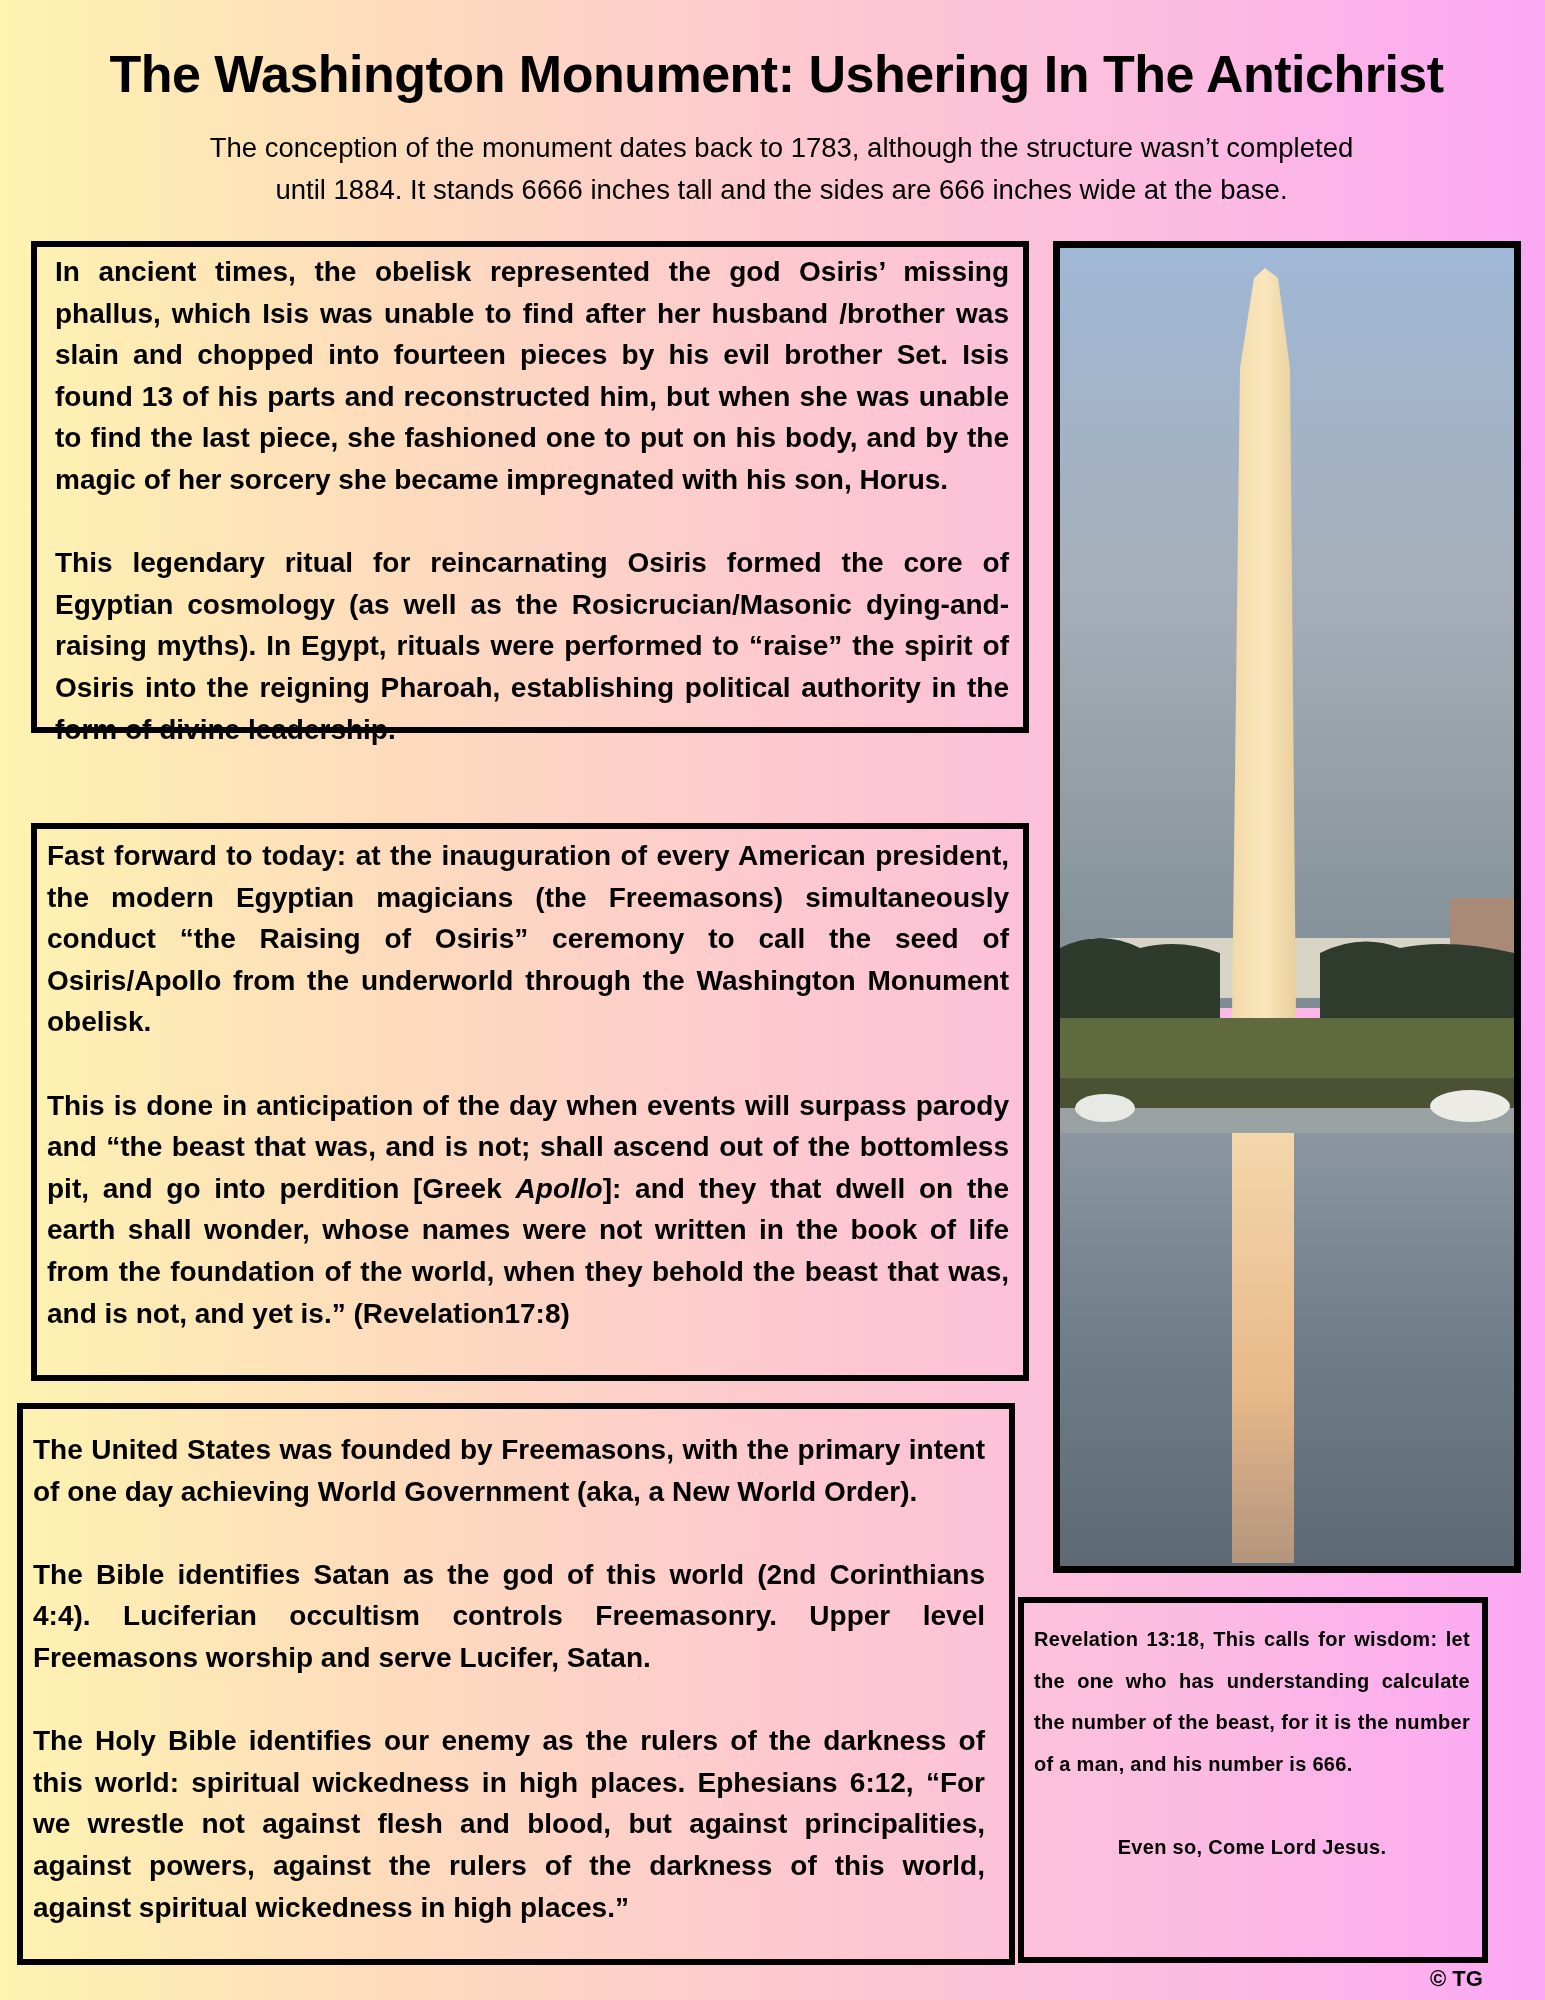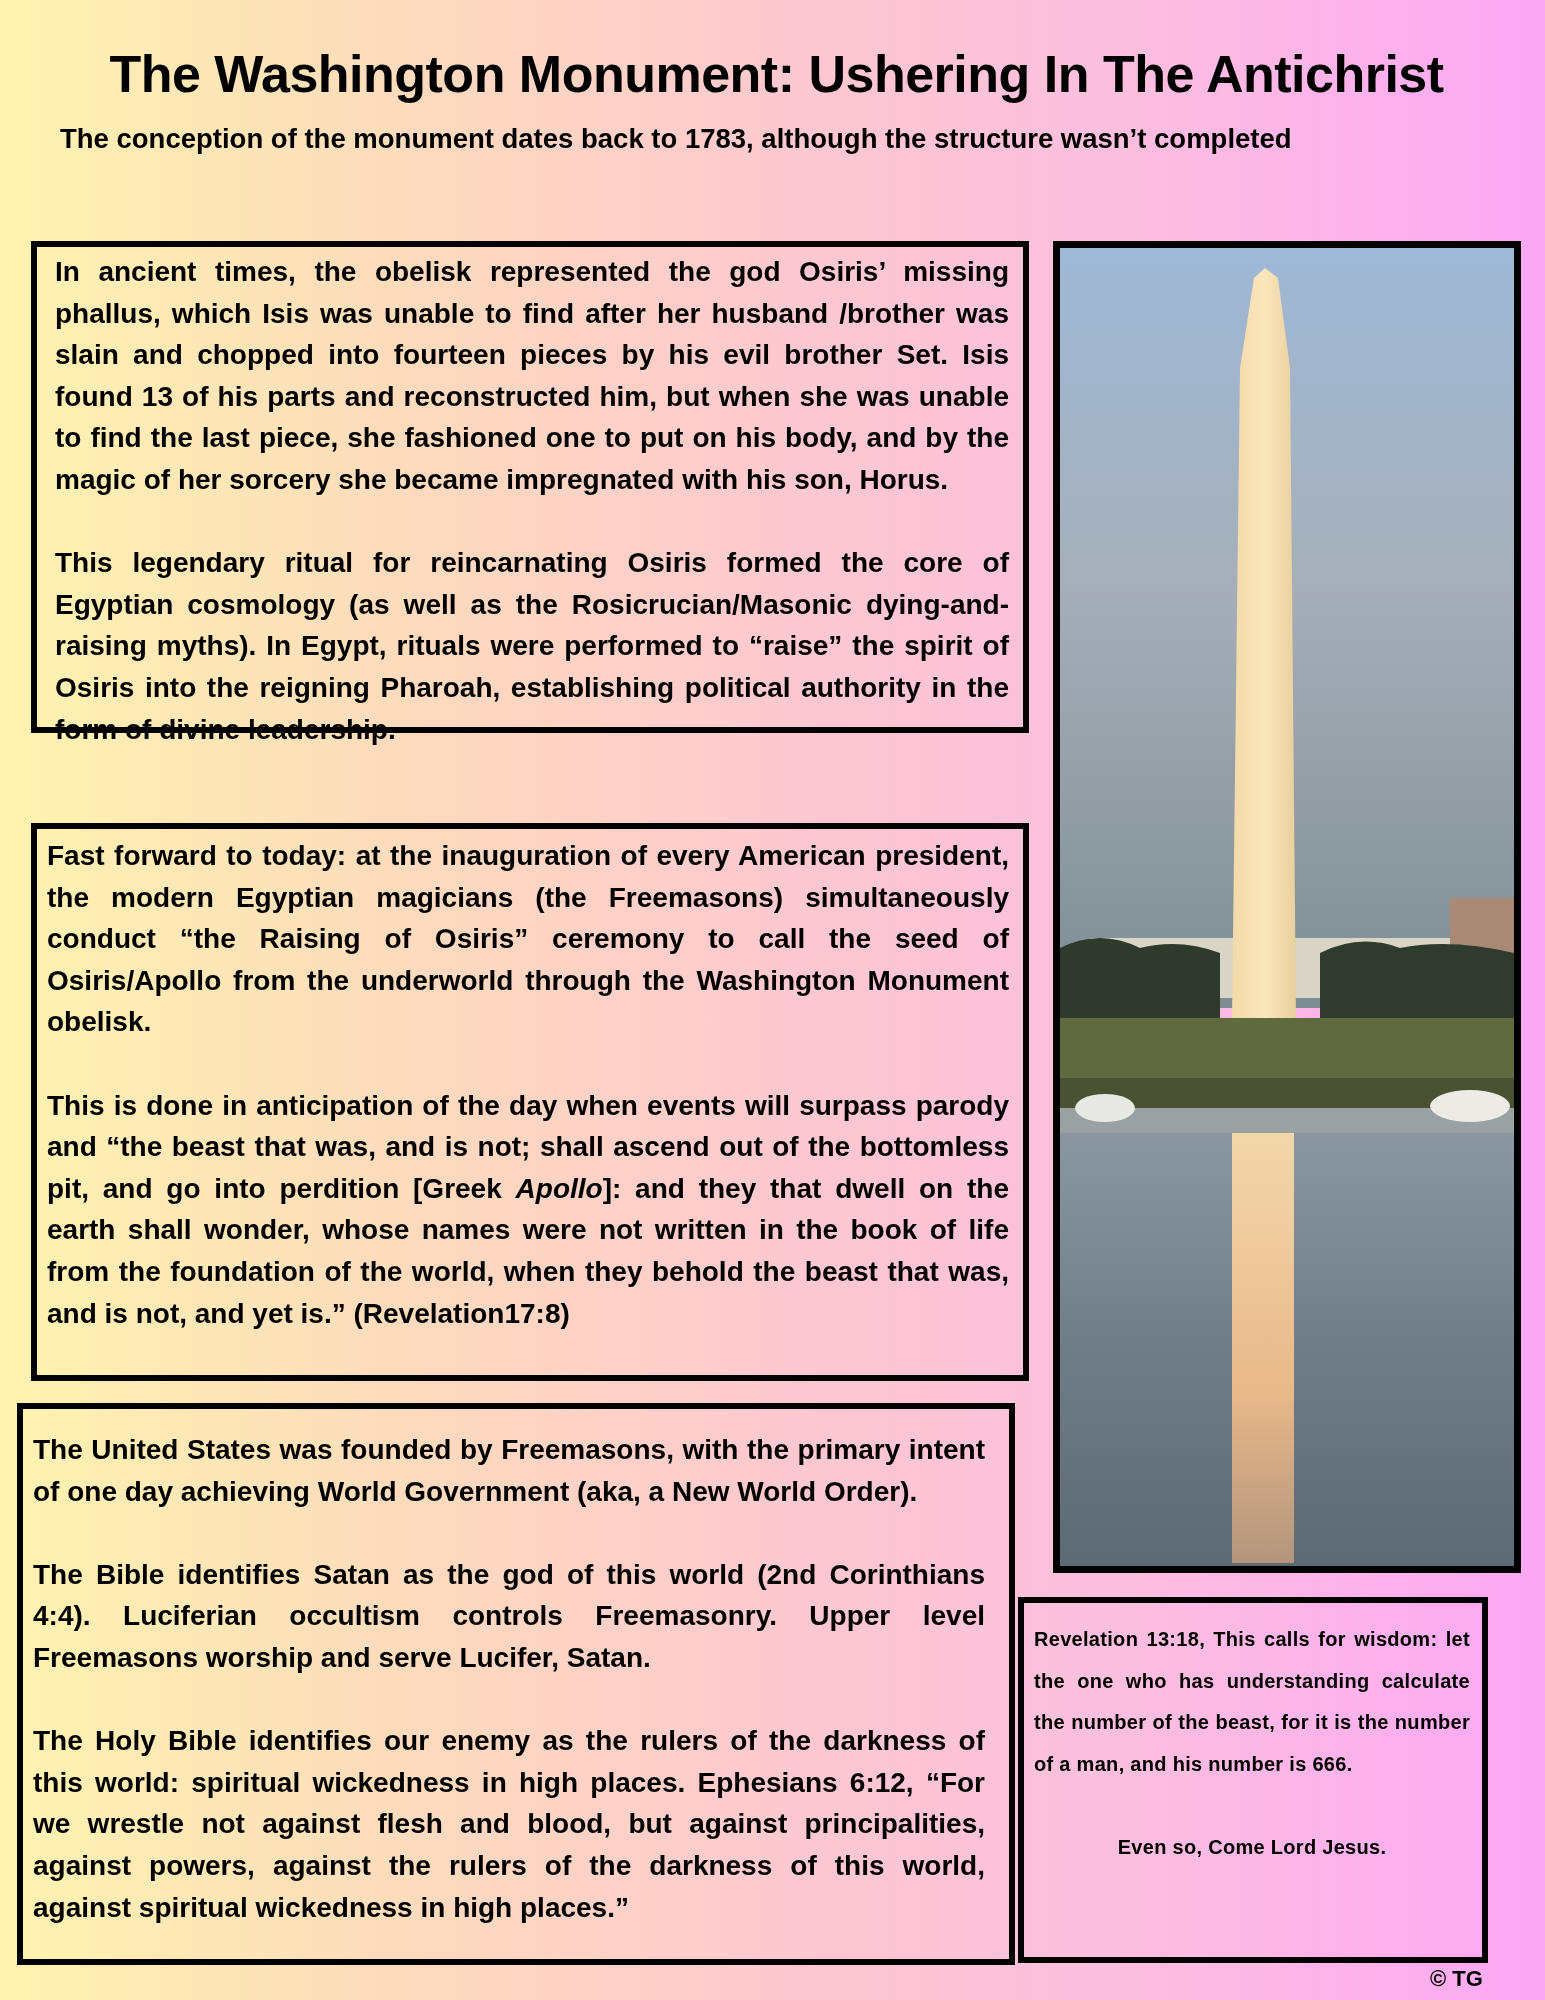--- a/index.html
+++ b/index.html
@@ -17,25 +17,25 @@
     left: 4px; top: 44px; width: 1545px;
     text-align: center;
     font-size: 52px;
     font-weight: bold;
     letter-spacing: -0.5px;
     margin: 0;
   }
   .subtitle {
     position: absolute;
     left: 60px; top: 118px; width: 1425px;
-    text-align: left;
+    text-align: center;
     font-size: 27.5px;
-    font-weight: bold;
+    font-weight: normal;
     line-height: 42px;
-    margin: 0;
+    margin: 9px;
   }
   .box {
     position: absolute;
     border: 6px solid #000;
     box-sizing: border-box;
   }
   .text-box {
     font-weight: bold;
     font-size: 28px;
     line-height: 41.6px;
@@ -63,20 +63,21 @@
   }
   .photo svg { display: block; width: 100%; height: 100%; }
   em { font-style: italic; }
 </style>
 </head>
 <body>
 
 <h1 class="title">The Washington Monument: Ushering In The Antichrist</h1>
 <div class="subtitle">
   <div>The conception of the monument dates back to 1783, although the structure wasn’t completed</div>
+  <div>until 1884.  It stands 6666 inches tall and the sides are 666 inches wide at the base.</div>
 </div>
 
 <div id="box1" class="box text-box">
   <p>In ancient times, the obelisk represented the god Osiris’ missing phallus, which Isis was unable to find after her husband /brother was slain and chopped into fourteen pieces by his evil brother Set. Isis found 13 of his parts and reconstructed him, but when she was unable to find the last piece, she fashioned one to put on his body, and by the magic of her sorcery she became impregnated with his son, Horus.</p>
   <p>This legendary ritual for reincarnating Osiris formed the core of Egyptian cosmology (as well as the Rosicrucian/Masonic dying-and-raising myths). In Egypt, rituals were performed to “raise” the spirit of Osiris into the reigning Pharoah, establishing political authority in the form of divine leadership.</p>
 </div>
 
 <div id="box2" class="box text-box">
   <p>Fast forward to today: at the inauguration of every American president, the modern Egyptian magicians (the Freemasons) simultaneously conduct “the Raising of Osiris” ceremony to call the seed of Osiris/Apollo from the underworld through the Washington Monument obelisk.</p>
   <p><span>This is done in anticipation of the day when events will surpass parody and “the beast that was, and is not; shall ascend out of the bottomless pit, and go into perdition [Greek </span><em>Apollo</em><span>]: and they that dwell on the earth shall wonder, whose names were not written in the book of life from the foundation of the world, when they behold the beast that was, and is not, and yet is.” (Revelation17:8)</span></p>

